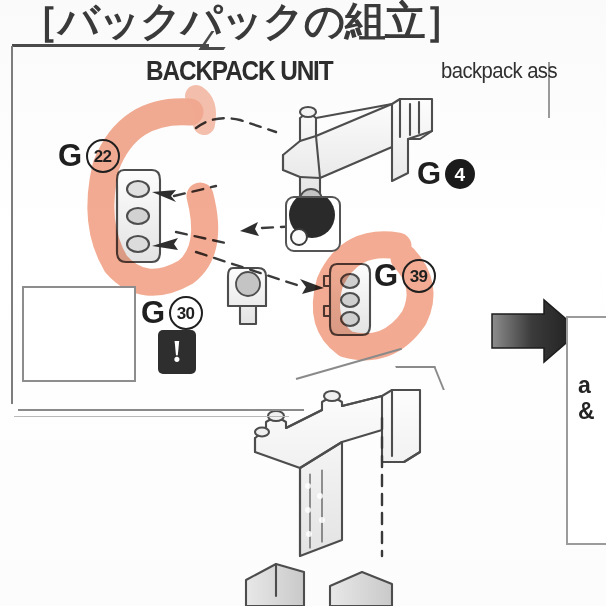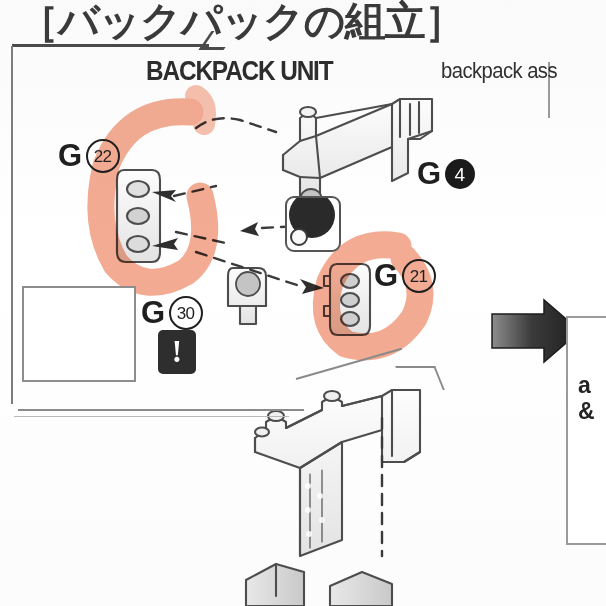--- a/index.html
+++ b/index.html
@@ -175,21 +175,21 @@
     font-family: "Liberation Sans", sans-serif;
   }
   .badge {
     display: inline-flex;
     align-items: center;
     justify-content: center;
     width: 30px;
     height: 30px;
     border-radius: 50%;
     font-size: 17px;
-    font-weight: 400;
+    font-weight: 700;
     line-height: 1;
   }
   .badge.outline {
     border: 2.4px solid #1f1f1f;
     color: #1f1f1f;
     background: transparent;
   }
   .badge.filled {
     background: #1b1b1b;
     color: #ffffff;
@@ -460,21 +460,21 @@
     <span class="badge outline">22</span>
   </div>
 
   <div class="part-label" id="lbl-g4">
     <span class="letter">G</span>
     <span class="badge filled">4</span>
   </div>
 
   <div class="part-label" id="lbl-g21">
     <span class="letter">G</span>
-    <span class="badge outline">21</span>
+    <span class="badge outline">39</span>
   </div>
 
   <div class="part-label" id="lbl-g20">
     <span class="letter">G</span>
     <span class="badge outline">30</span>
   </div>
 
   <div class="caution-icon">
     <span class="bang">!</span>
   </div>

